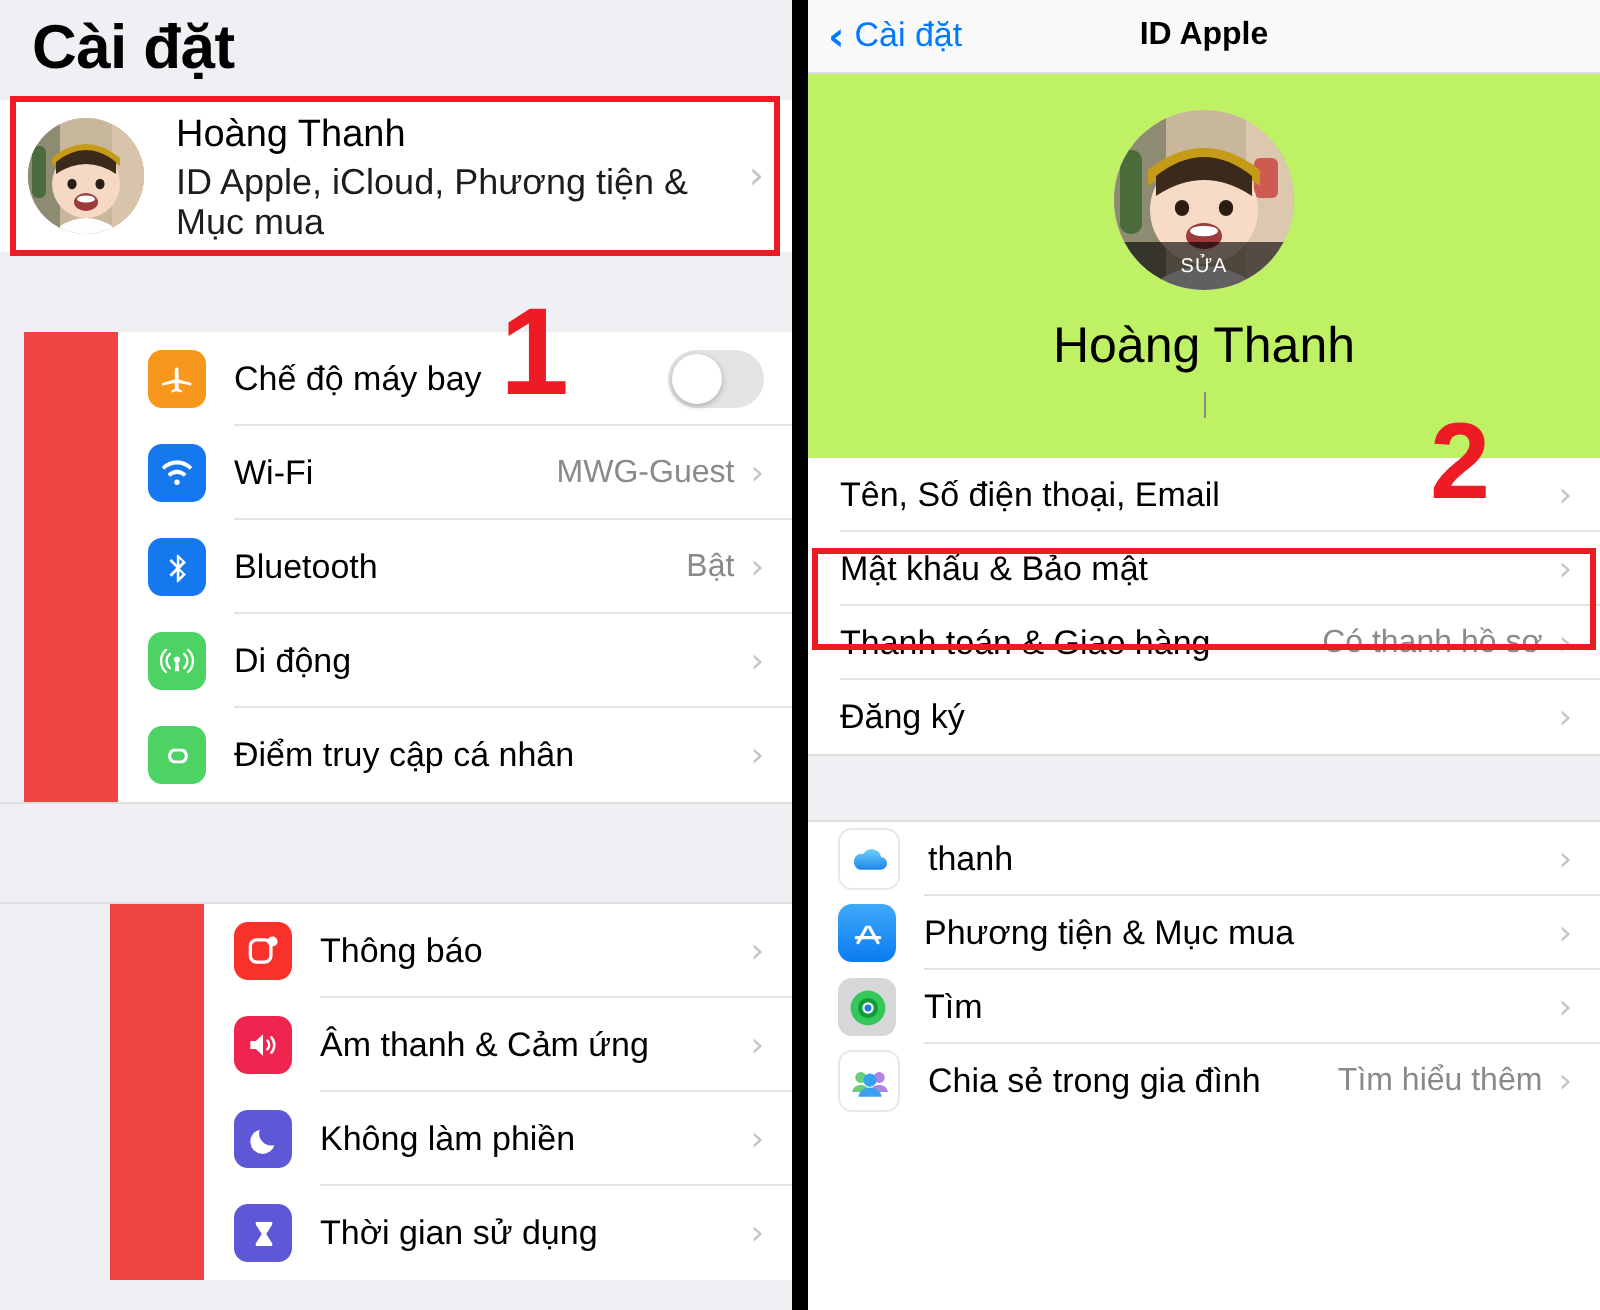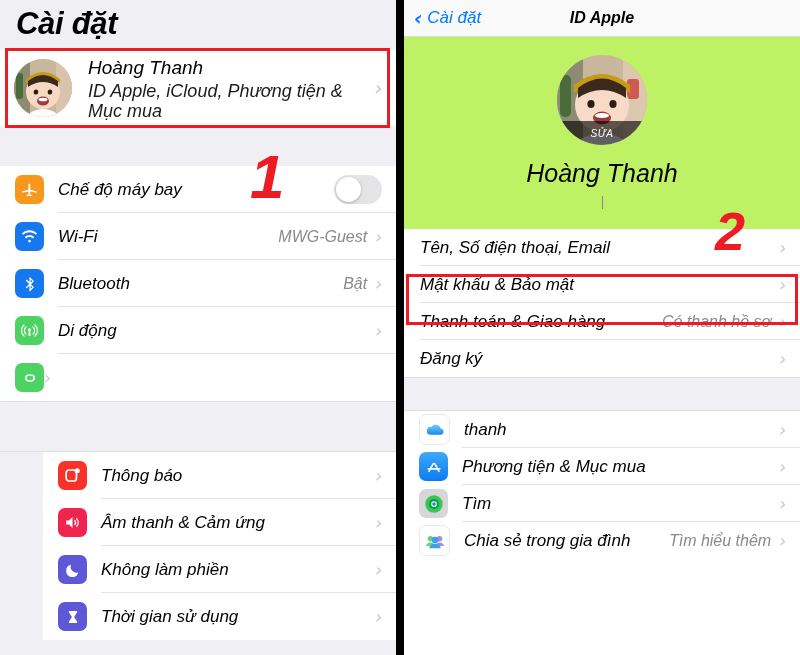--- a/index.html
+++ b/index.html
@@ -4,33 +4,33 @@
 <style>
   html,body{margin:0;padding:0;}
   body{
     width:800px;height:655px;overflow:hidden;
     background:#000;
     font-family:"Liberation Sans","DejaVu Sans",sans-serif;
     -webkit-font-smoothing:antialiased;
   }
   .stage{position:relative;width:800px;height:655px;background:#000;}
 
-  .panel{position:absolute;top:0;height:655px;width:396px;background:#fff;overflow:hidden;font-style:italic;}
+  .panel{position:absolute;top:0;height:655px;width:396px;background:#fff;overflow:hidden;}
   .panel-left{left:0;}
   .panel-right{left:404px;}
 
   
   .big-title{
     position:absolute;left:16px;top:4px;
     font-size:31px;font-weight:bold;color:#000;letter-spacing:-0.3px;
     line-height:40px;
   }
   .lp-bg{position:absolute;left:0;top:0;width:396px;height:655px;background:#efeff4;}
 
-  .card{position:absolute;left:0;right:0;background:#14532d;}
+  .card{position:absolute;left:12px;right:0;background:#ef4444;padding-left:47px;}
 
   .profile-row{
     position:absolute;left:0;top:50px;width:396px;height:76px;background:#fff;
     display:flex;align-items:center;
   }
   .avatar-sm{
     width:58px;height:58px;border-radius:50%;margin-left:14px;flex:0 0 auto;
     overflow:hidden;position:relative;background:#d9c9b4;
   }
   .profile-texts{margin-left:16px;flex:1 1 auto;}
@@ -214,20 +214,21 @@
         <div class="sep"></div>
       </div>
 
       <div class="row no-sep">
         <div class="row-icon ic-hotspot">
           <svg width="20" height="20" viewBox="0 0 24 24" fill="none" stroke="#fff" stroke-width="1.7">
             <path d="M14.5 8.5a3.7 3.7 0 010 7h-5a3.7 3.7 0 010-7"></path>
             <path d="M9.5 15.5a3.7 3.7 0 010-7h5a3.7 3.7 0 010 7"></path>
           </svg>
         </div>
+        <div class="row-label">Điểm truy cập cá nhân</div>
         <div class="row-chev">›</div>
 
       </div>
     </div>
 
     <div style="position:absolute;left:0;top:401px;width:396px;height:51px;background:#efeff4;border-top:1px solid #dededf;border-bottom:1px solid #dededf;box-sizing:border-box;"></div>
 
     <div class="card" style="top:452px;margin-left:43px;">
       <div class="row">
         <div class="row-icon ic-notif">

